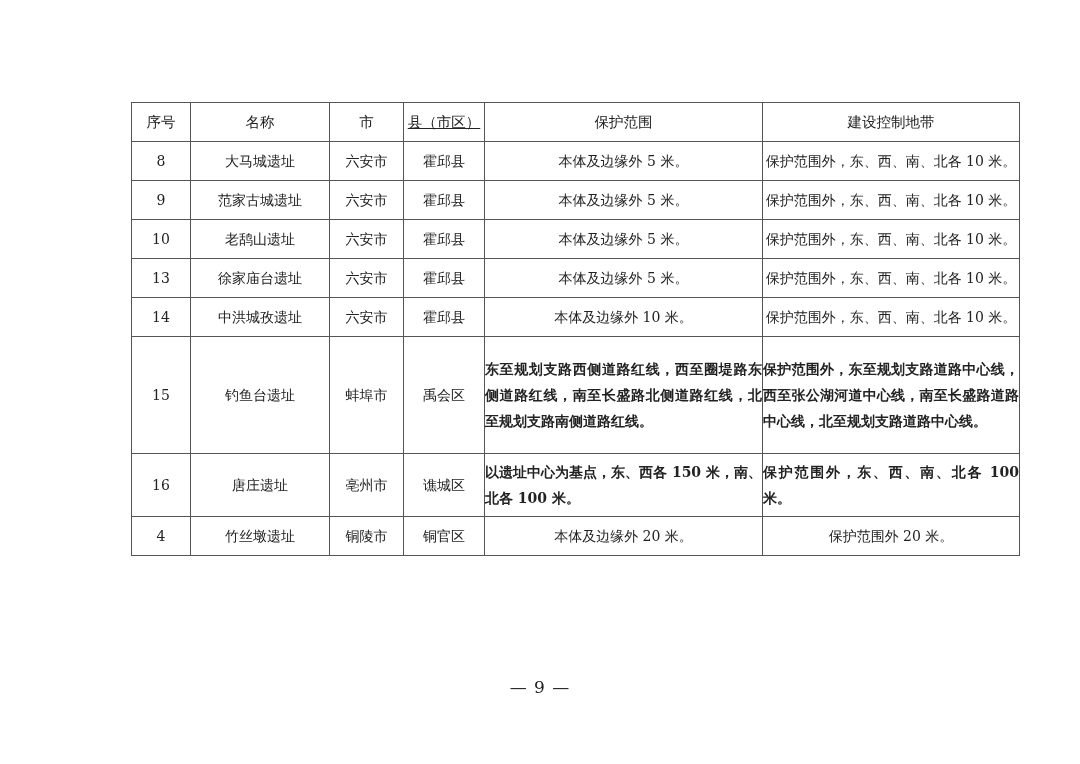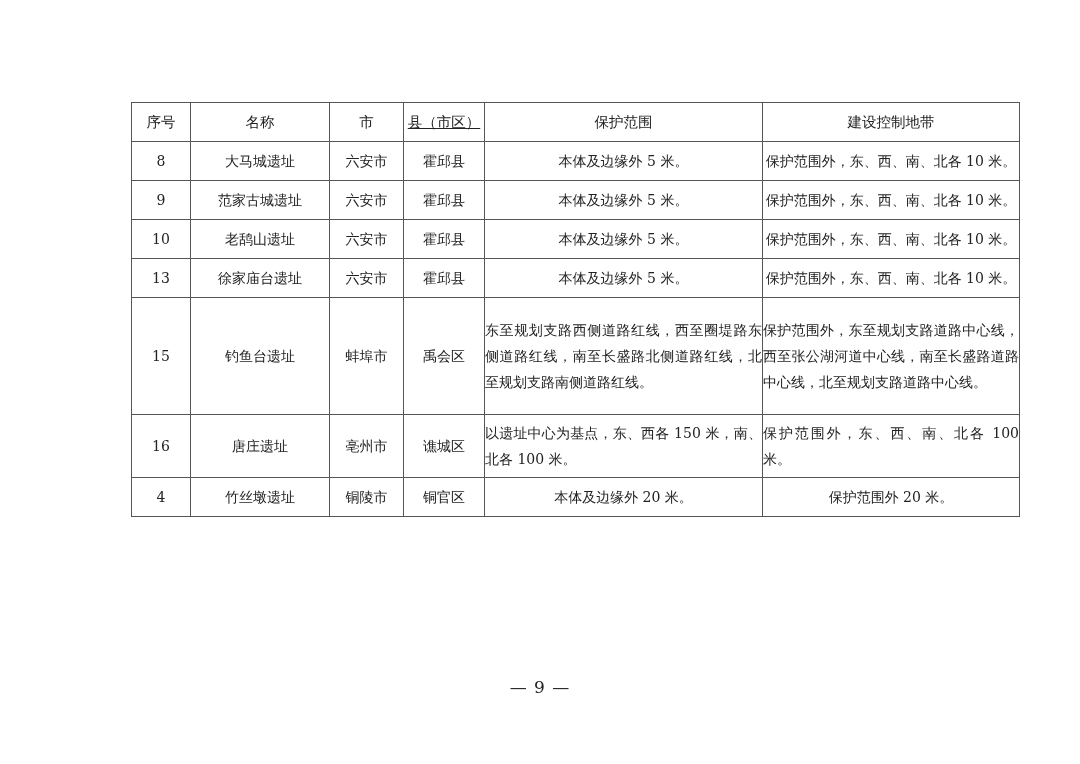--- a/index.html
+++ b/index.html
@@ -7,21 +7,21 @@
          font-family: "DejaVu Serif", "Liberation Serif", serif; color: #222; }
   .page { position: absolute; left: 0; top: 0; width: 1080px; height: 764px; background: #fff; }
   table.sites { position: absolute; left: 96px; top: 102px; border-collapse: collapse;
                 table-layout: fixed; width: 888px; margin-left: 35px; }
   table.sites th, table.sites td { border: 1px solid #555; padding: 0; font-size: 14px; line-height: 26px; }
   table.sites th { font-family: "DejaVu Sans", "Liberation Sans", sans-serif; font-weight: normal;
                    font-size: 14.5px; height: 38px; text-align: center; vertical-align: middle; }
   table.sites td { height: 38px; vertical-align: middle; }
   td.c { text-align: center; }
   td.l { text-align: center; padding-left: 3px; padding-right: 2px; }
-  td.just { text-align: justify; text-align-last: left; }
+  td.just { text-align: justify; text-align-last: left; font-weight: bold; }
   th.left { text-align: left; padding-left: 2px; text-decoration: underline; }
   tr.tall td { height: 116px; }
   tr.mid td { height: 62px; }
   .page-num { position: absolute; left: 0; width: 1080px; top: 677px; text-align: center;
               font-size: 17px; color: #222; letter-spacing: 1px; }
 </style>
 </head>
 <body>
 
 <div class="page">
@@ -70,20 +70,28 @@
         <td class="l">保护范围外，东、西、南、北各 10 米。</td>
       </tr>
       <tr>
         <td class="c">13</td>
         <td class="c">徐家庙台遗址</td>
         <td class="c">六安市</td>
         <td class="c">霍邱县</td>
         <td class="l">本体及边缘外 5 米。</td>
         <td class="l">保护范围外，东、西、南、北各 10 米。</td>
       </tr>
+      <tr>
+        <td class="c">14</td>
+        <td class="c">中洪城孜遗址</td>
+        <td class="c">六安市</td>
+        <td class="c">霍邱县</td>
+        <td class="l">本体及边缘外 10 米。</td>
+        <td class="l">保护范围外，东、西、南、北各 10 米。</td>
+      </tr>
       <tr class="tall">
         <td class="c">15</td>
         <td class="c">钓鱼台遗址</td>
         <td class="c">蚌埠市</td>
         <td class="c">禹会区</td>
         <td class="l just">东至规划支路西侧道路红线，西至圈堤路东侧道路红线，南至长盛路北侧道路红线，北至规划支路南侧道路红线。</td>
         <td class="l just">保护范围外，东至规划支路道路中心线，西至张公湖河道中心线，南至长盛路道路中心线，北至规划支路道路中心线。</td>
       </tr>
       <tr class="mid">
         <td class="c">16</td>

